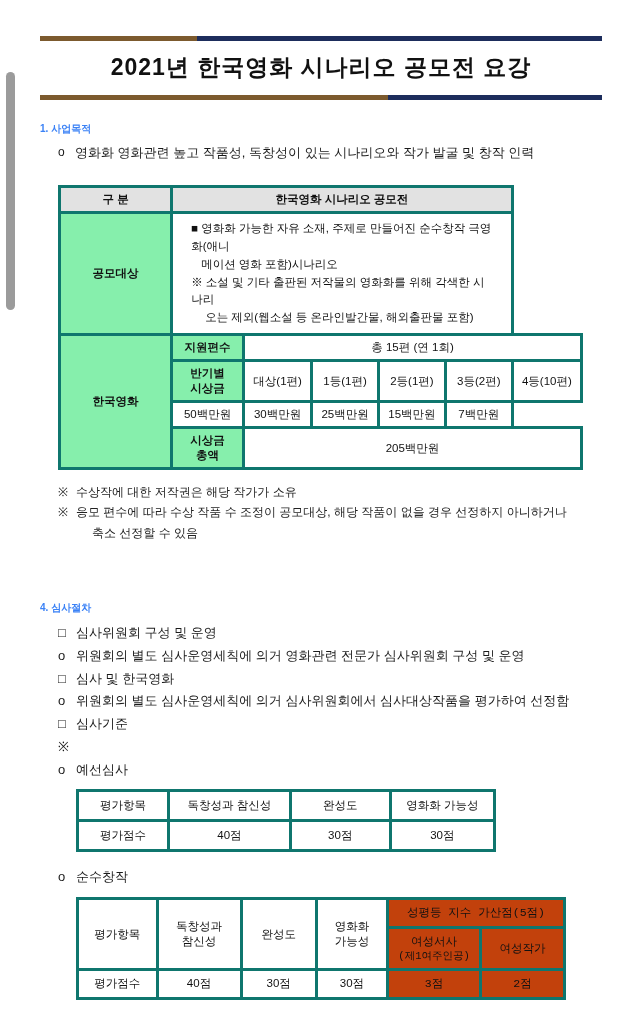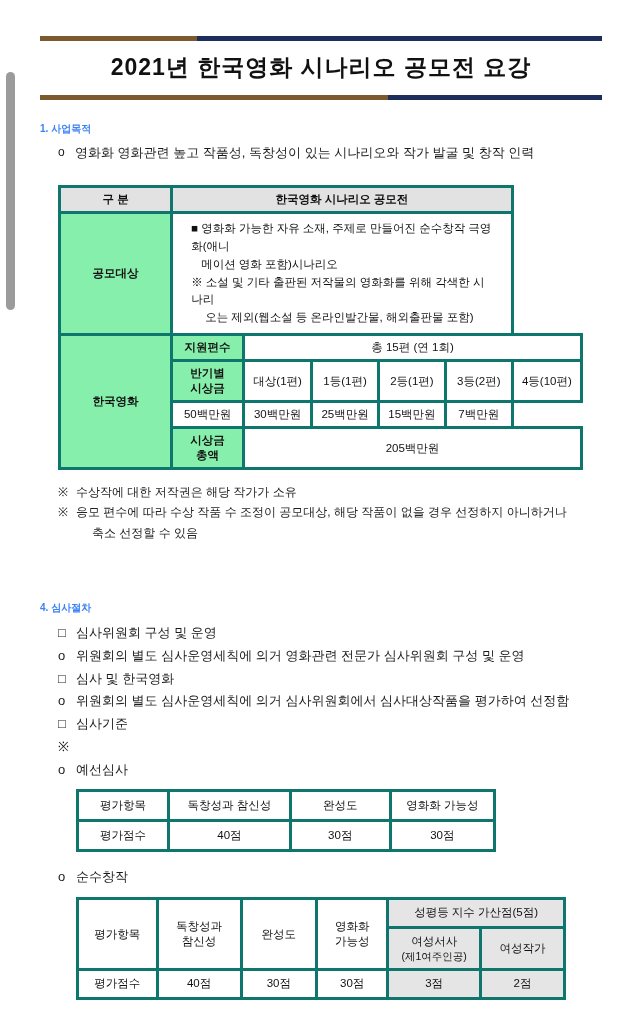--- a/index.html
+++ b/index.html
@@ -126,21 +126,21 @@
     font-size: 13px;
     line-height: 1.75;
     margin-left: 18px;
     display: flex;
   }
   .line .mk { flex: 0 0 18px; }
   .t2 { width: 420px; margin-left: 36px; }
   .t2 td { padding: 6px 4px; }
   .t3 { width: 490px; margin-left: 36px; }
   .t3 td { padding: 5px 3px; line-height: 1.35; }
-  .hl { background: #e5e5e5; }
+  .hl { background: #c2410c; font-family: Liberation Mono, monospace; }
 </style>
 </head>
 <body>
 
 <div class="page">
 
   <div class="scrollbar"></div>
 
   <div class="content">
 

